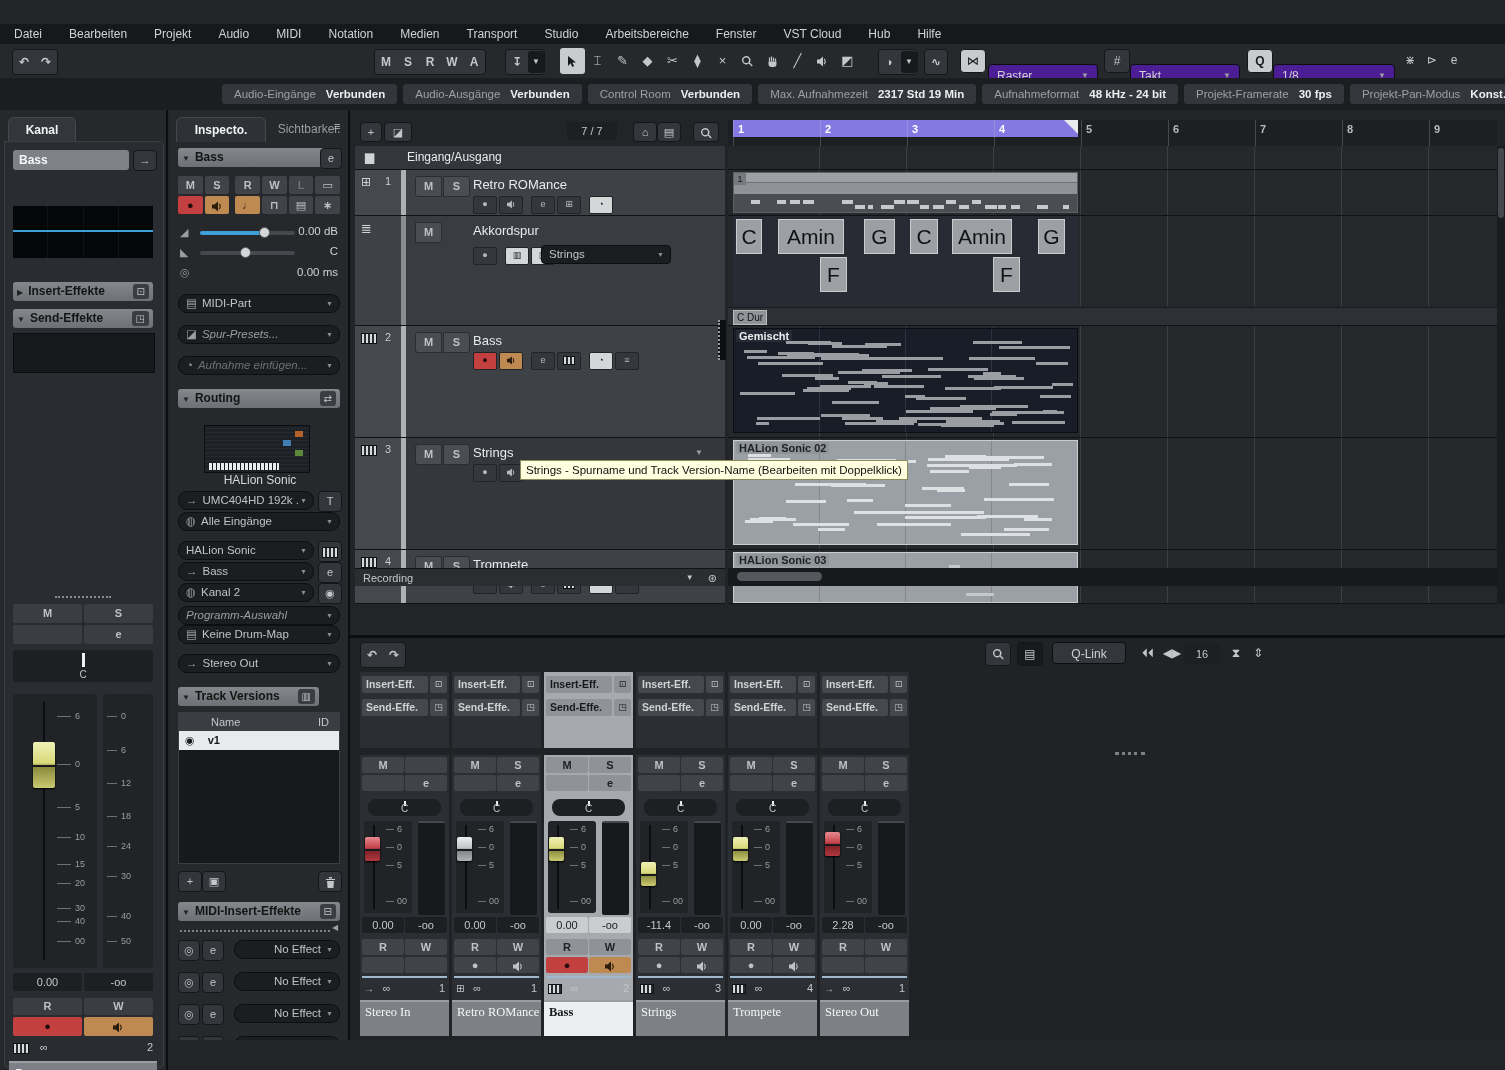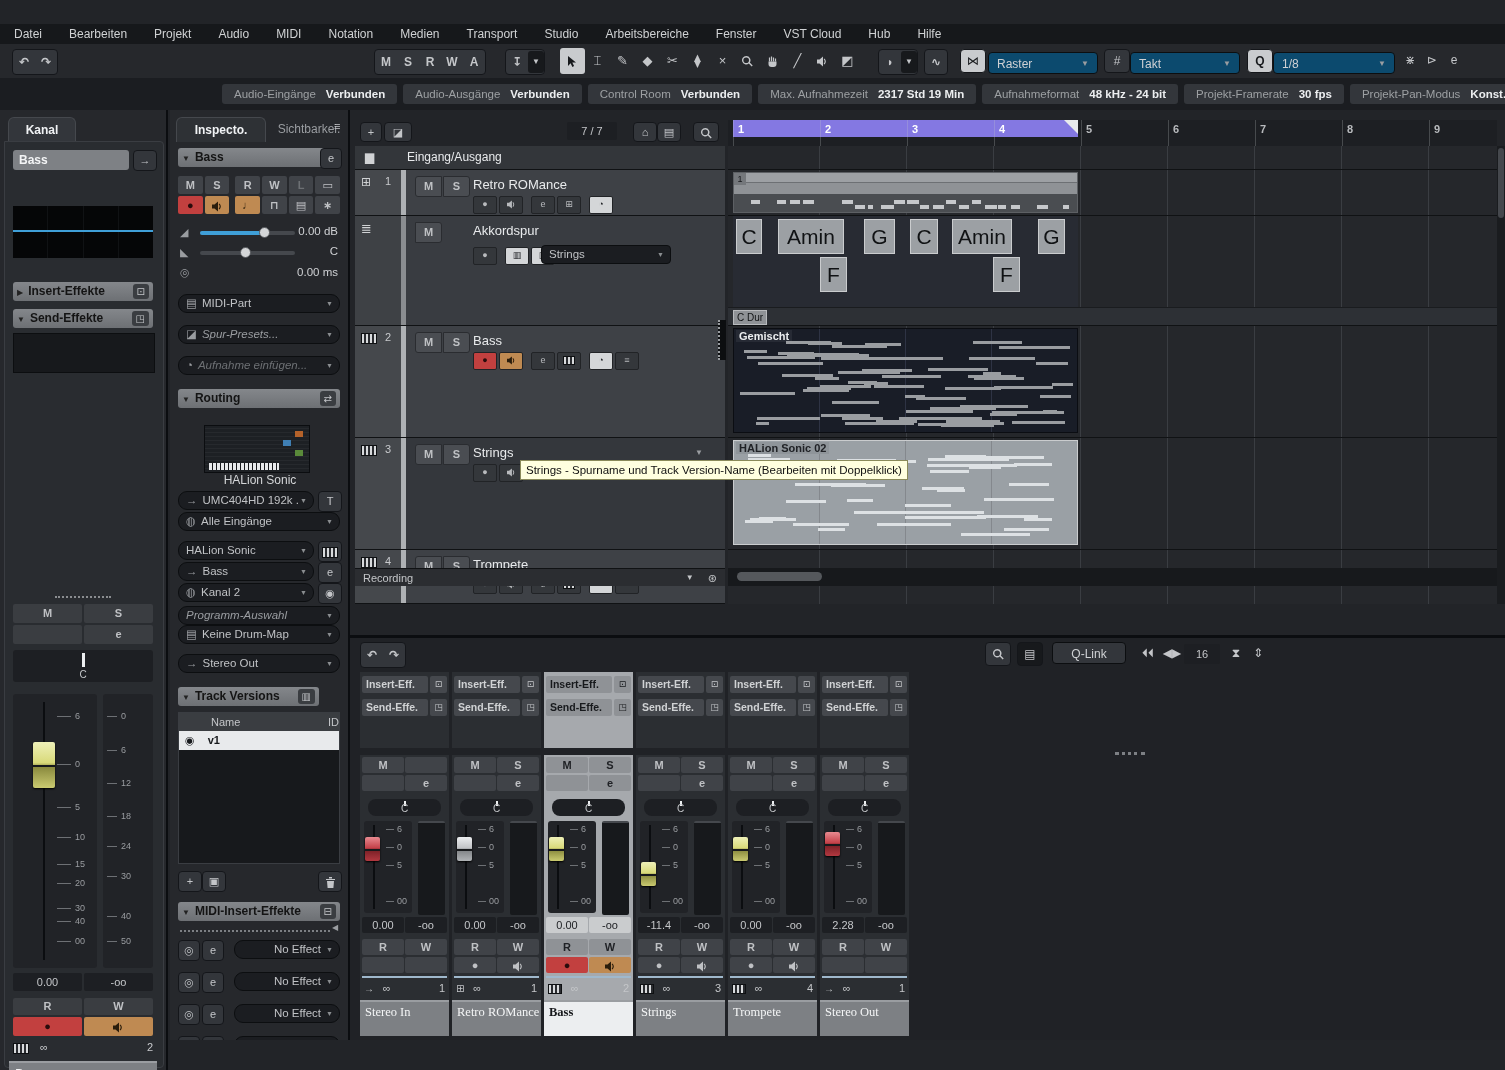--- a/index.html
+++ b/index.html
@@ -12,21 +12,21 @@
   #applogo{left:5px;top:5px;width:14px;height:14px;border-radius:50%;background:#f0f2f4;border:3px solid #2b6fb4;box-sizing:border-box;}
   #title-text{left:30px;top:0;}
   #menubar{left:0;top:24px;width:1505px;height:20px;background:#16181b;display:flex;align-items:center;padding-left:14px;gap:27px;box-sizing:border-box;}
   .menu-item{color:#d0d2d4;font-size:12px;cursor:default;}
   #toolbar{left:0;top:44px;width:1505px;height:34px;background:#26282c;border-bottom:1px solid #0c0e10;}
   .tgroup{position:absolute;top:5px;height:24px;background:#33363b;border:1px solid #14161a;border-radius:4px;display:flex;align-items:center;}
   .tbtn{min-width:22px;height:22px;line-height:22px;text-align:center;color:#c4c6c9;font-weight:bold;font-size:12px;}
   .tbtn.sel{background:#c9cbce;color:#17191c;border-radius:3px;}
   .tbtn.darkdrop{background:#17191c;border-radius:3px;font-size:8px;min-width:16px;}
   .tool{width:25px;height:26px;line-height:26px;text-align:center;font-size:13px;color:#c4c6c9;}
-  .pill-dd{position:absolute;top:8px;height:22px;background:#0c4a6e;border:1px solid #0c0e10;border-radius:4px;
+  .pill-dd{position:absolute;top:20px;height:22px;background:#4c1d95;border:1px solid #0c0e10;border-radius:4px;
            color:#cfd1d4;font-size:12px;line-height:22px;padding:0 8px;box-sizing:border-box;}
   .pill-dd .dd{float:right;font-size:8px;margin-left:8px;color:#9a9da1;}
   .iconchip{position:absolute;top:5px;width:24px;height:22px;background:#33363b;border:1px solid #14161a;border-radius:4px;
             text-align:center;line-height:22px;color:#c4c6c9;font-size:12px;}
   #statusbar{left:0;top:78px;width:1505px;height:32px;background:#1b1d21;display:flex;align-items:center;padding-left:222px;gap:6px;box-sizing:border-box;}
   .seg{background:#33363b;border-radius:3px;height:20px;line-height:20px;padding:0 12px;white-space:nowrap;}
   .seg .sl{color:#9da0a3;font-size:11.5px;}
   .seg .sv{color:#eceef0;font-weight:bold;font-size:11.5px;margin-left:10px;}
   
   .hdr{background:linear-gradient(#84878b,#6d7074);border-radius:3px;color:#141414;font-weight:bold;font-size:12px;
@@ -501,21 +501,21 @@
     <div class="pill" style="left:8px;top:544px;width:162px">
       <span class="pic">→</span><span>Stereo Out</span><span class="dd">▼</span>
     </div>
 
     <div class="hdr" style="left:8px;top:577px;width:141px">
       <span class="tri">▼</span><span>Track Versions</span><span class="hicon">▥</span>
     </div>
     <div id="tv-table" class="abs">
       <div id="tv-head">
         <span style="margin-left:32px">Name</span>
-        <span style="float:right;margin-right:0">ID</span>
+        <span style="float:right;margin-right:10px">ID</span>
       </div>
       <div id="tv-row">
         <span style="margin-left:6px">◉</span>
         <span style="margin-left:10px">v1</span>
       </div>
     </div>
     <span class="chip" style="left:8px;top:761px">+</span>
     <span class="chip" style="left:32px;top:761px">▣</span>
     <span class="chip" style="left:148px;top:761px"><svg class="ic">
           <use href="#ic-trash"></use>
@@ -848,20 +848,30 @@
               <i class="note" style="background: rgb(221, 225, 228); width: 42.5995px; height: 3px; left: 251.847px; top: 91.6452px;"></i>
               <i class="note" style="background: rgb(221, 225, 228); width: 60.1862px; height: 3px; left: 12.8743px; top: 19.767px;"></i>
               <i class="note" style="background: rgb(221, 225, 228); width: 55.4444px; height: 3px; left: 59.3435px; top: 81.9103px;"></i>
               <i class="note" style="background: rgb(221, 225, 228); width: 60.6058px; height: 3px; left: 243.031px; top: 74.4888px;"></i>
               <i class="note" style="background: rgb(221, 225, 228); width: 81.606px; height: 3px; left: 228.313px; top: 14.7379px;"></i>
               <i class="note" style="background: rgb(221, 225, 228); width: 81.2829px; height: 3px; left: 194.098px; top: 17.3415px;"></i>
               <i class="note" style="background: rgb(221, 225, 228); width: 28.1697px; height: 3px; left: 10.8389px; top: 79.1652px;"></i>
               <i class="note" style="background: rgb(221, 225, 228); width: 30.527px; height: 3px; left: 106.794px; top: 24.4184px;"></i>
             </div>
         </div>
+        <div class="tlrow" style="top:404px;height:54px">
+          <div class="clip" id="clip-hs03">
+            <span class="cliplabel">HALion Sonic 03</span>
+          <i class="note" style="background: rgb(196, 200, 203); width: 16.3184px; height: 3px; left: 50.4998px; top: 21.0869px;"></i>
+              <i class="note" style="background: rgb(196, 200, 203); width: 17.4773px; height: 3px; left: 126.488px; top: 22.0327px;"></i>
+              <i class="note" style="background: rgb(196, 200, 203); width: 20.7411px; height: 3px; left: 104.562px; top: 19.1703px;"></i>
+              <i class="note" style="background: rgb(196, 200, 203); width: 11.0782px; height: 3px; left: 214.822px; top: 12.1446px;"></i>
+              <i class="note" style="background: rgb(196, 200, 203); width: 28.3593px; height: 3px; left: 231.845px; top: 39.9741px;"></i>
+            </div>
+        </div>
       </div>
       <div id="vscroll">
           <span id="vthumb"></span>
         </div>
     </div>
 
     <div id="recfooter">
       <span>Recording</span>
       <span style="float:right">⊛</span>
       <span style="float:right;margin-right:14px;font-size:8px">▼</span>

